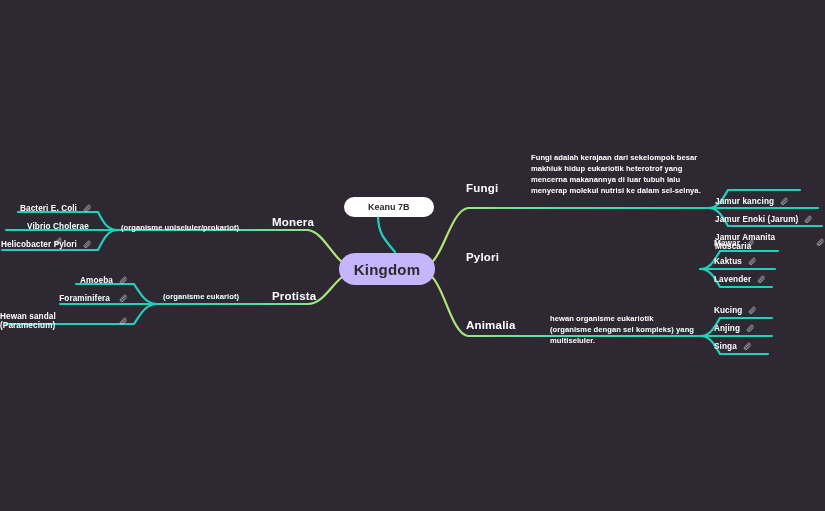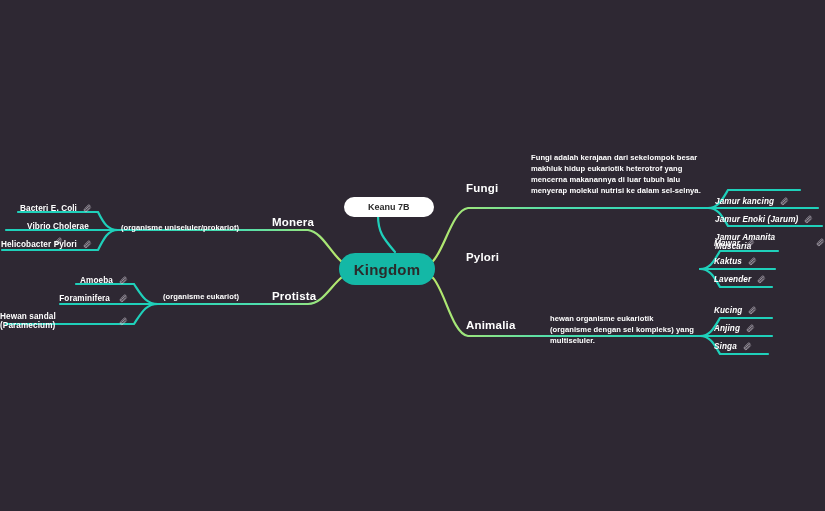--- a/index.html
+++ b/index.html
@@ -26,21 +26,21 @@
     width: 825px;
     height: 511px;
     pointer-events: none;
   }
   .root-pill {
     position: absolute;
     left: 339px;
     top: 253px;
     width: 96px;
     height: 32px;
-    background: #14b8a6;
+    background: #c4b5fd;
     border-radius: 16px;
     display: flex;
     align-items: center;
     justify-content: center;
     color: #2b2b2b;
     font-size: 15px;
     font-weight: bold;
     letter-spacing: .2px;
   }
   .author-pill {
@@ -72,21 +72,21 @@
   .leaf {
     position: absolute;
     color: #ffffff;
     font-size: 8.2px;
     font-weight: bold;
     letter-spacing: .1px;
     display: flex;
     align-items: center;
     gap: 6px;
   }
-  .leaf.right { justify-content: center; font-style: italic; }
+  .leaf.right { justify-content: center; }
   .leaf.left { justify-content: flex-end; }
   .clip {
     display: inline-block;
     width: 9px;
     height: 9px;
     opacity: .72;
   }
   .clip svg { display:block; width:9px; height:9px; }
 </style>
 </head>

